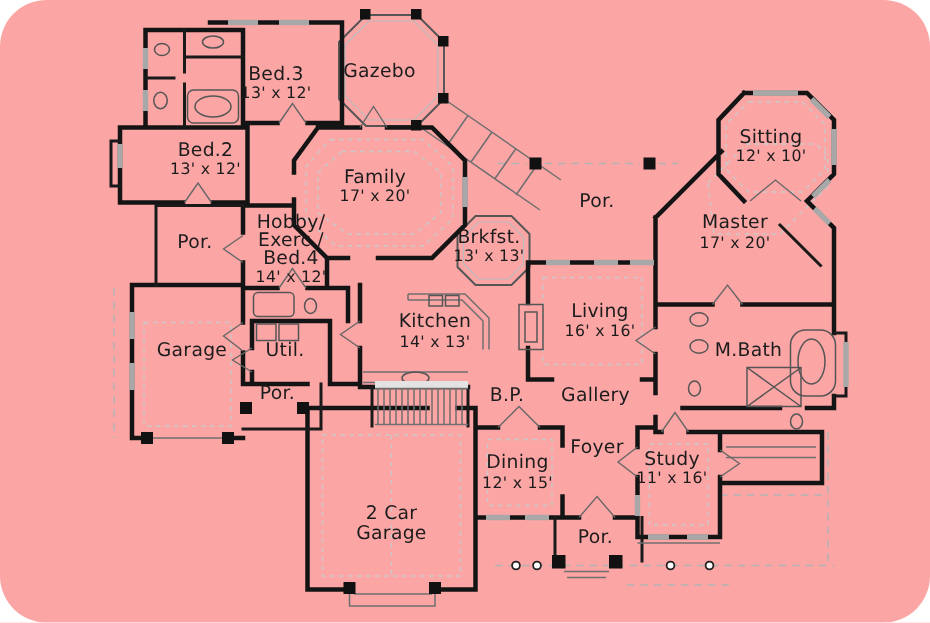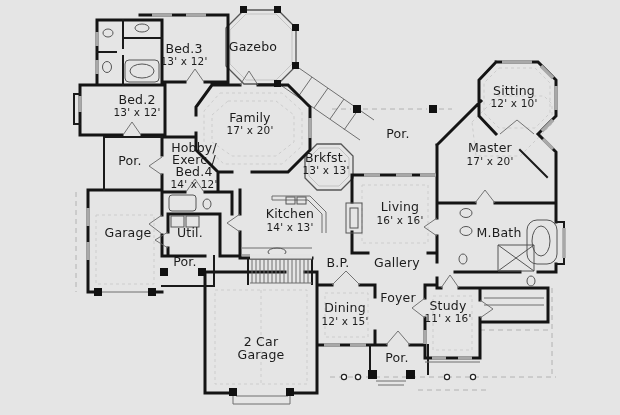--- a/index.html
+++ b/index.html
@@ -1,17 +1,17 @@
 <!DOCTYPE html>
 <html><head>
 <meta charset="utf-8">
 <style>
   html,body{margin:0;padding:0;background:#ffffff;}
-  .stage{position:relative;width:620px;height:415px;background:#e5e5e5;overflow:hidden;
-         font-family:"DejaVu Sans", "Liberation Sans", sans-serif;}
+  .stage{position:relative;width:620px;height:415px;background:#fca5a5;overflow:hidden;
+         font-family:"DejaVu Sans", "Liberation Sans", sans-serif;border-radius:31px;}
   svg{position:absolute;left:0;top:0;}
   text{fill:#1c1c1c;}
   .lbl{font-size:12.5px;letter-spacing:.2px;}
   .dim{font-size:10.5px;letter-spacing:.2px;}
   .walls{stroke:#141414;stroke-width:3;fill:none;stroke-linecap:square;}
   .med{stroke:#1a1a1a;stroke-width:2;fill:none;stroke-linecap:square;}
   .win{stroke:#a8a8a8;stroke-width:3.6;fill:none;stroke-linecap:butt;}
   .thin{stroke:#6f6f6f;stroke-width:1;fill:none;}
   .dashceil{stroke:#c9c9c9;stroke-width:.9;fill:none;stroke-dasharray:3 3;}
   .dashroof{stroke:#b2b2b2;stroke-width:1;fill:none;stroke-dasharray:5 4;}

